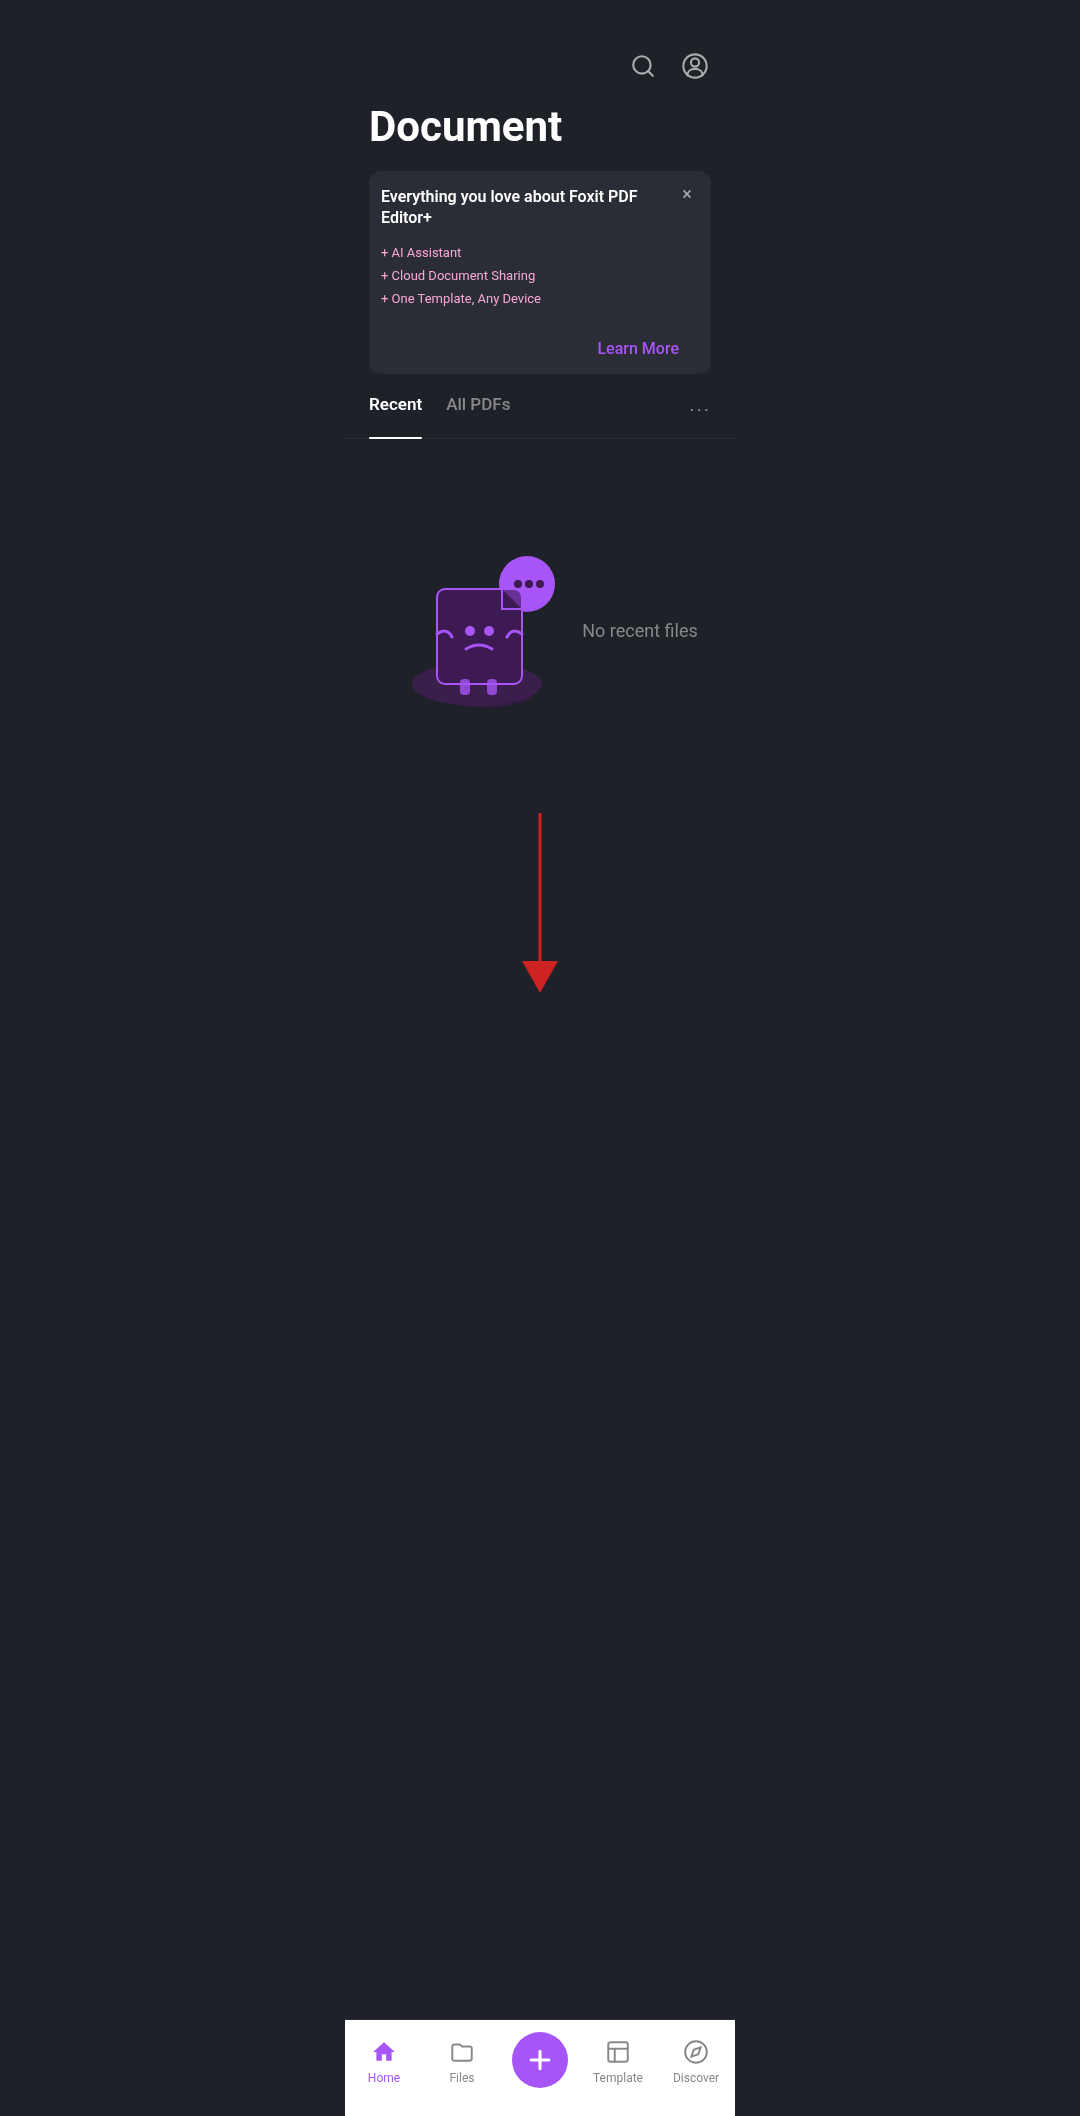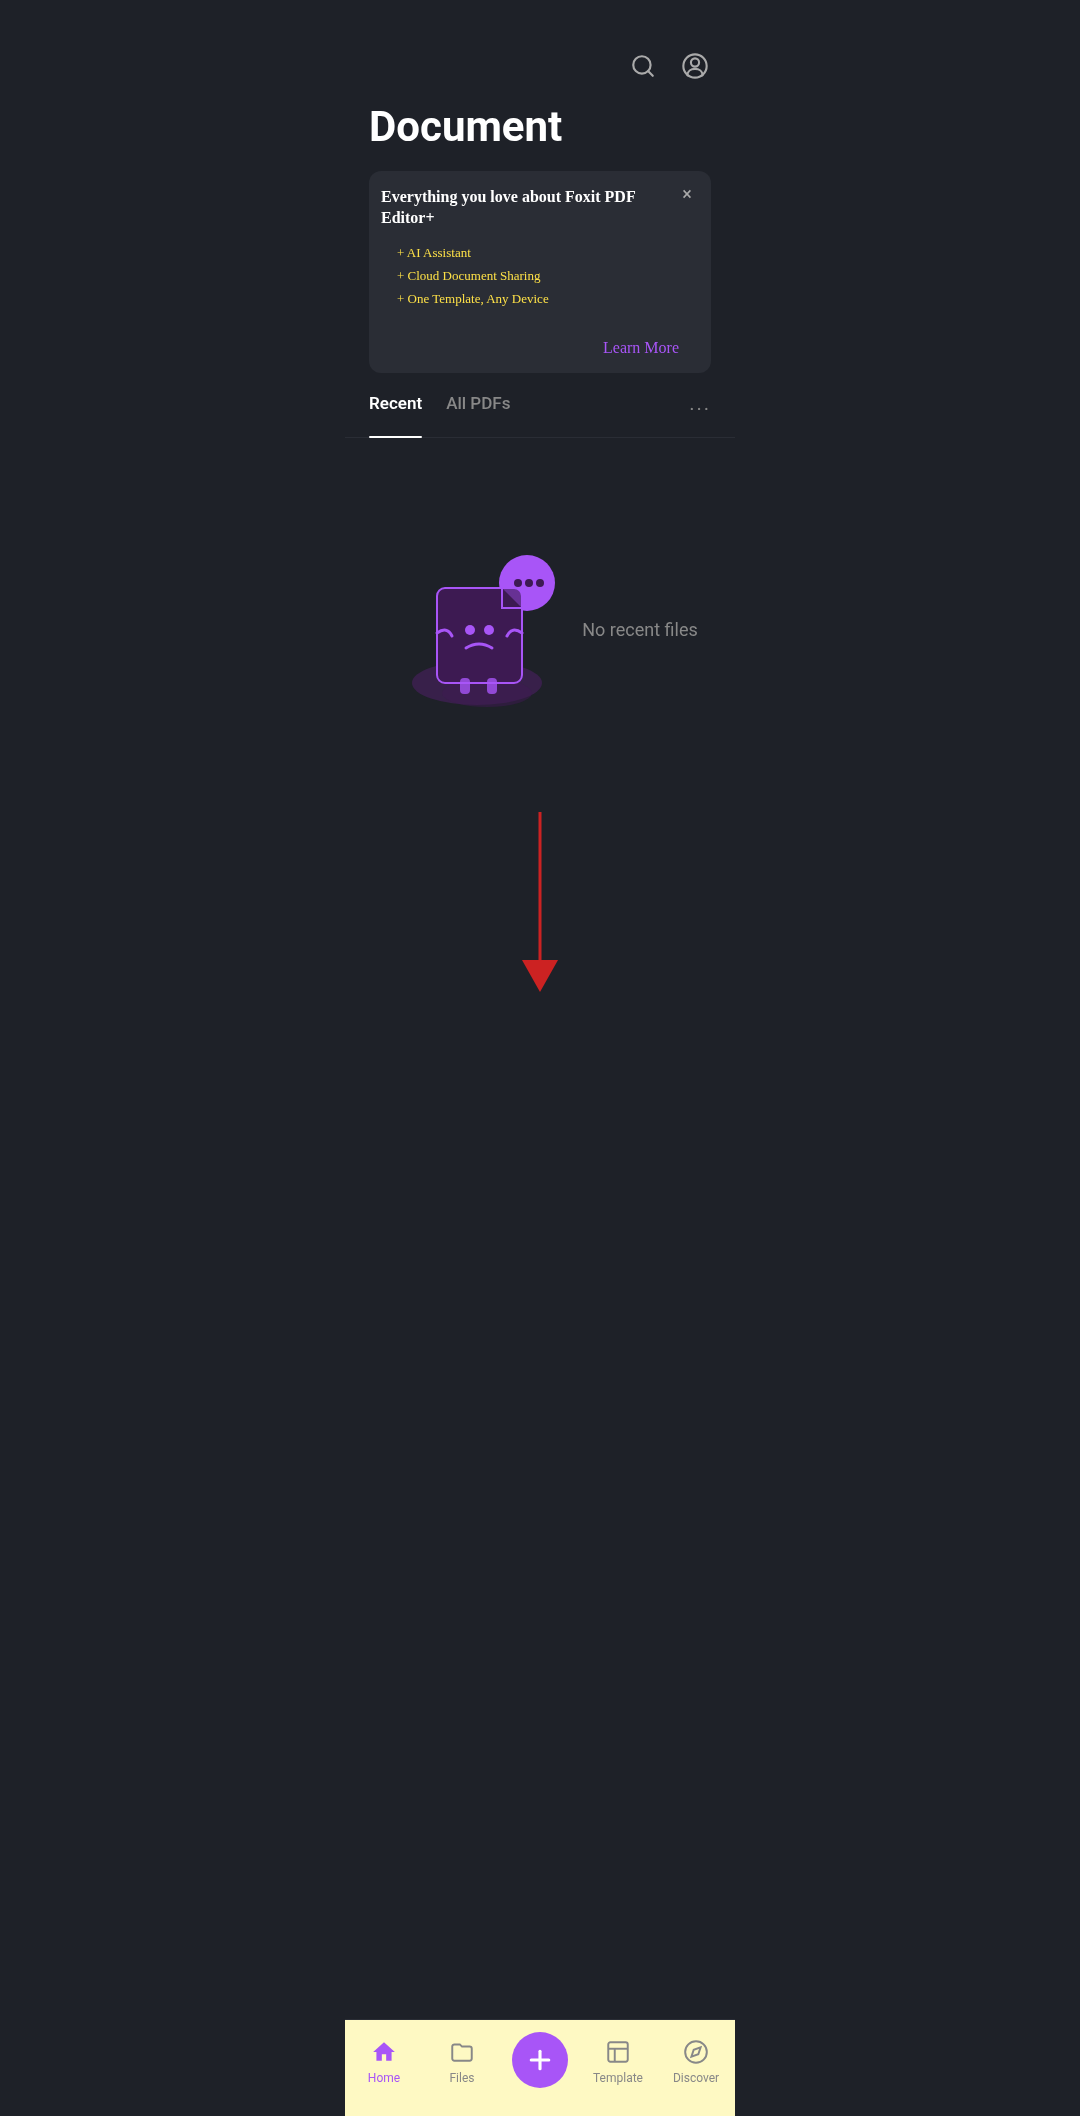--- a/index.html
+++ b/index.html
@@ -69,36 +69,34 @@
     }
 
     .promo-illustration svg {
       width: 80px;
       height: 80px;
     }
 
     .promo-content {
       flex: 1;
       padding: 16px 32px 16px 12px;
-      font-family: Liberation Serif, serif;
     }
 
     .promo-title {
       font-size: 16px;
       font-weight: 600;
       color: #ffffff;
       margin-bottom: 12px;
       line-height: 1.3;
     }
 
     .promo-features {
-      color: #fde047;
+      color: #f9a8d4;
       font-size: 13px;
       line-height: 1.8;
-      margin-left: 16px;
     }
 
     .promo-learn-more {
       color: #a855f7;
       font-size: 16px;
       font-weight: 500;
       display: block;
       text-align: right;
       margin-top: 28px;
       cursor: pointer;
@@ -185,21 +183,21 @@
       font-size: 18px;
     }
 
     
     .bottom-nav {
       position: fixed;
       bottom: 0;
       left: 50%;
       transform: translateX(-50%);
       width: 390px;
-      background-color: #fef9c3;
+      background-color: #ffffff;
       border-top: 1px solid #2a2d35;
       display: flex;
       align-items: center;
       justify-content: space-around;
       padding: 12px 0 24px;
     }
 
     .nav-item {
       display: flex;
       flex-direction: column;

